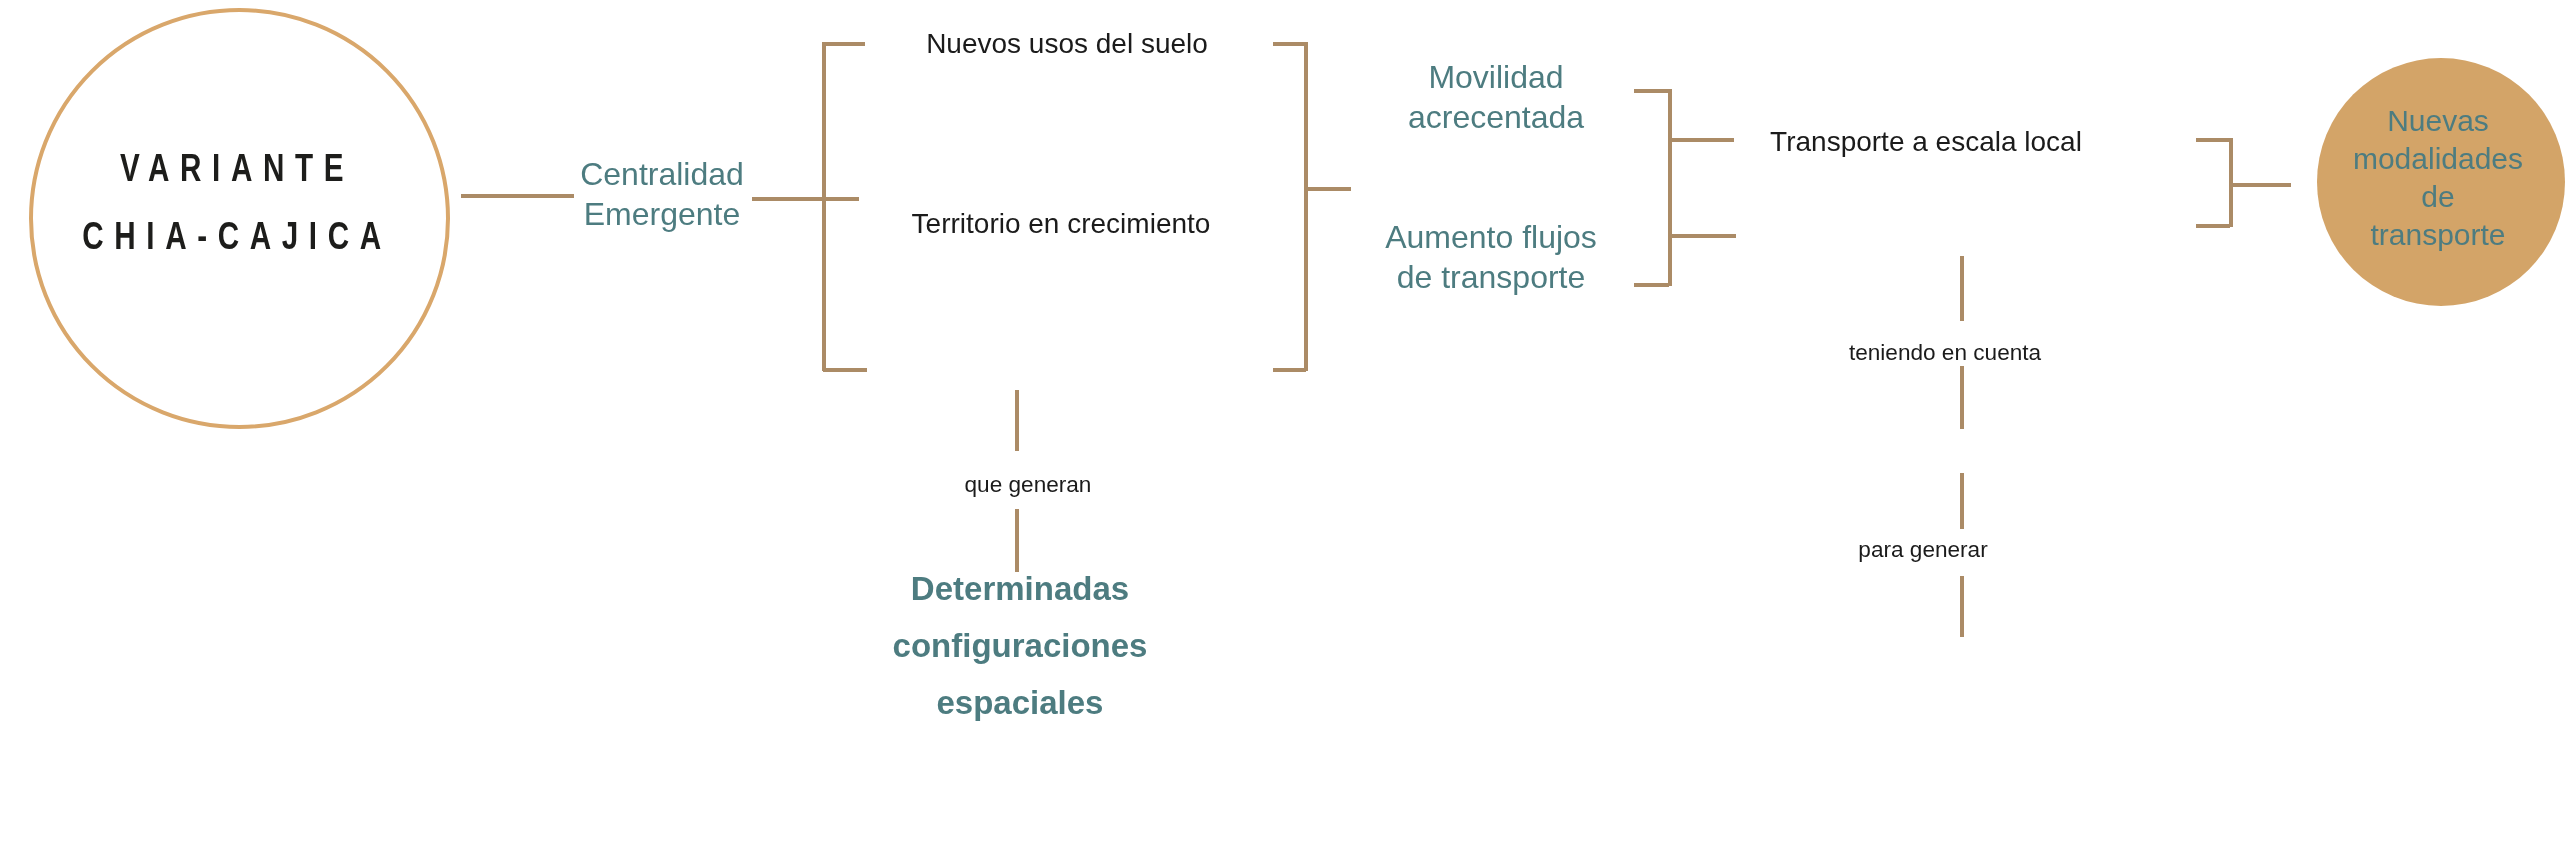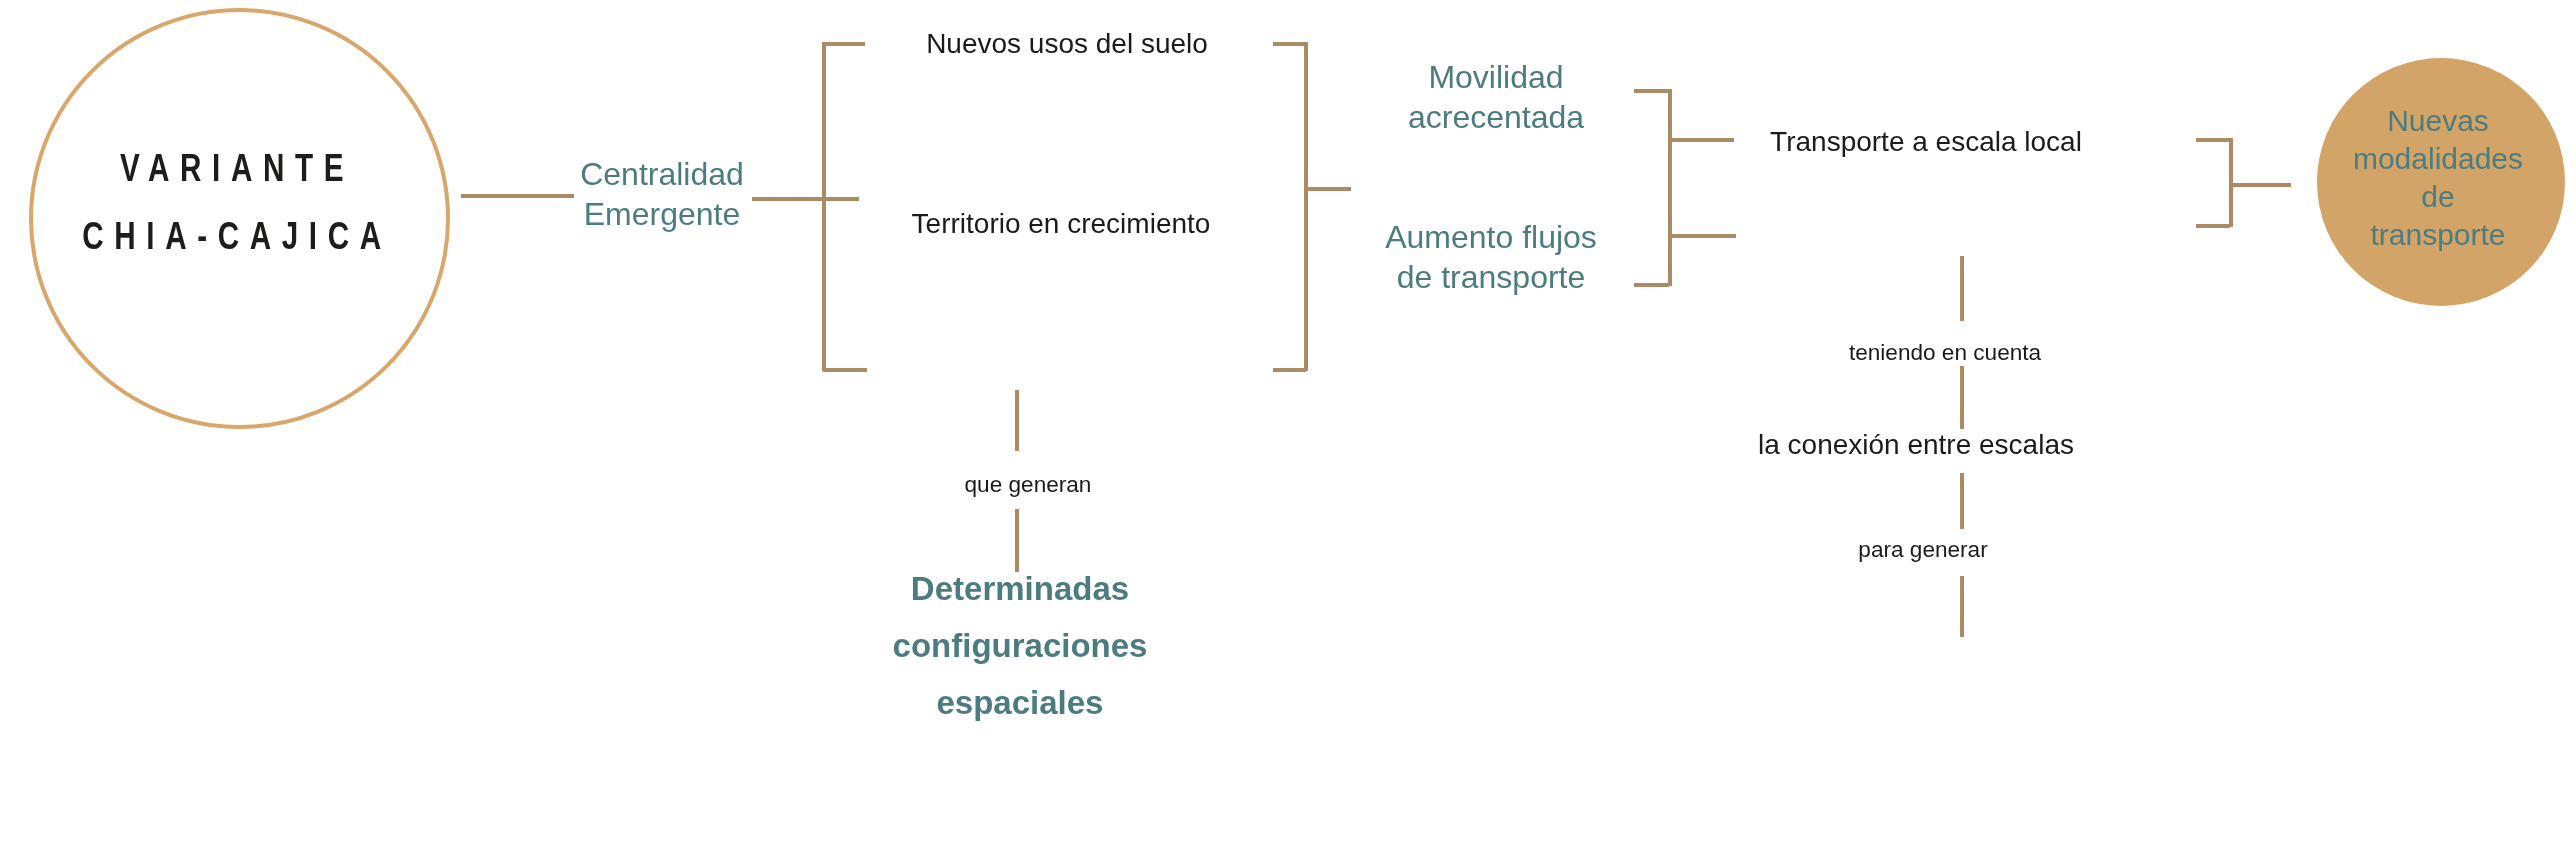--- a/index.html
+++ b/index.html
@@ -116,19 +116,18 @@
   <div class="vl" style="left:1015px; top:390px; height:61px;"></div>
   <div class="t black25" style="left:1016px; top:485px;margin-left:12px;">que generan</div>
   <div class="vl" style="left:1015px; top:509px; height:63px;"></div>
   <div class="t teal s34" style="left:1020px; top:645px;">Determinadas
 configuraciones
 espaciales</div>
 
   <div class="vl" style="left:1960px; top:256px; height:65px;"></div>
   <div class="t black25" style="left:1945px; top:353px;">teniendo en cuenta</div>
   <div class="vl" style="left:1960px; top:366px; height:63px;"></div>
-  <div class="t black31" style="left:1916px; top:445px;">la conexión entre escalas</div>
   <div class="vl" style="left:1960px; top:473px; height:56px;"></div>
   <div class="t black25" style="left:1923px; top:550px;">para generar</div>
   <div class="vl" style="left:1960px; top:576px; height:61px;"></div>
 
 </div>
 
 
 </body></html>

